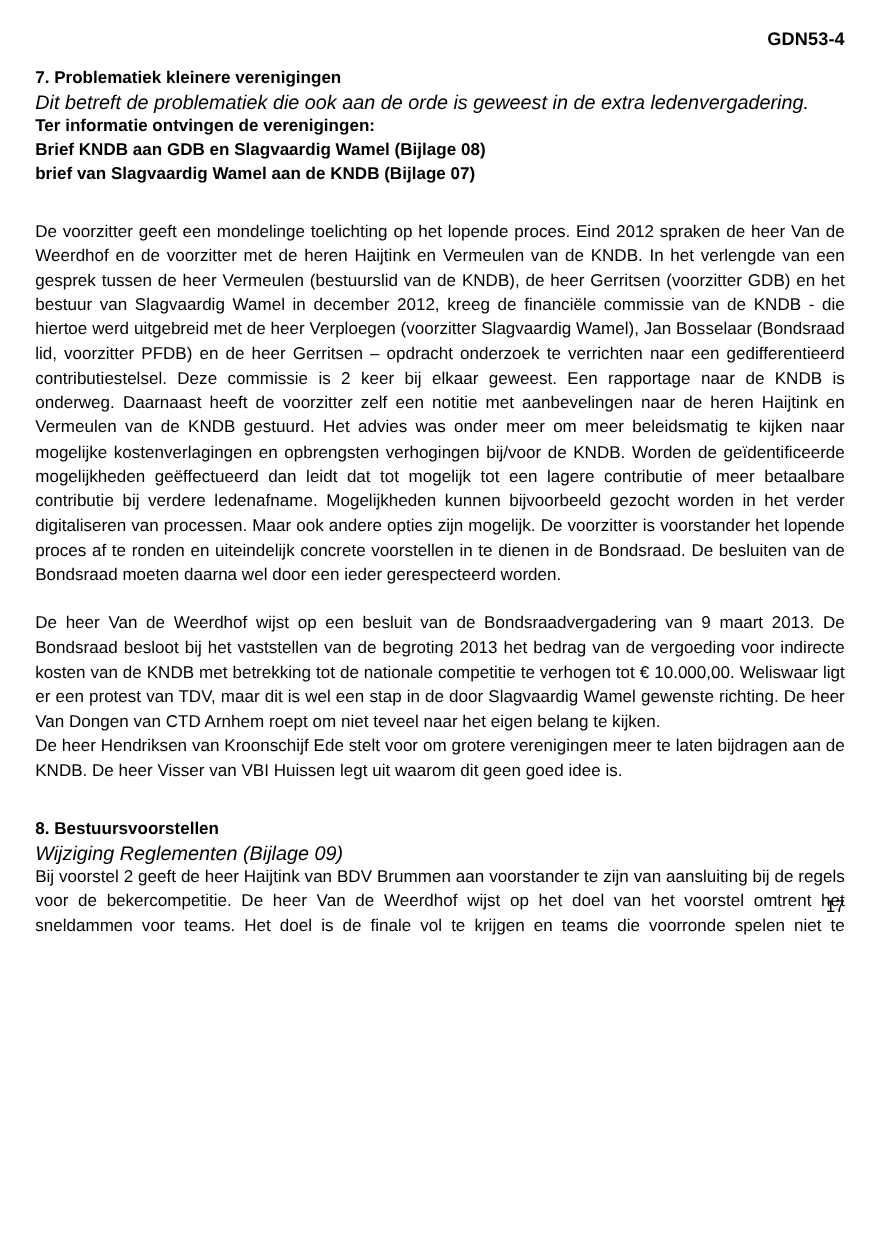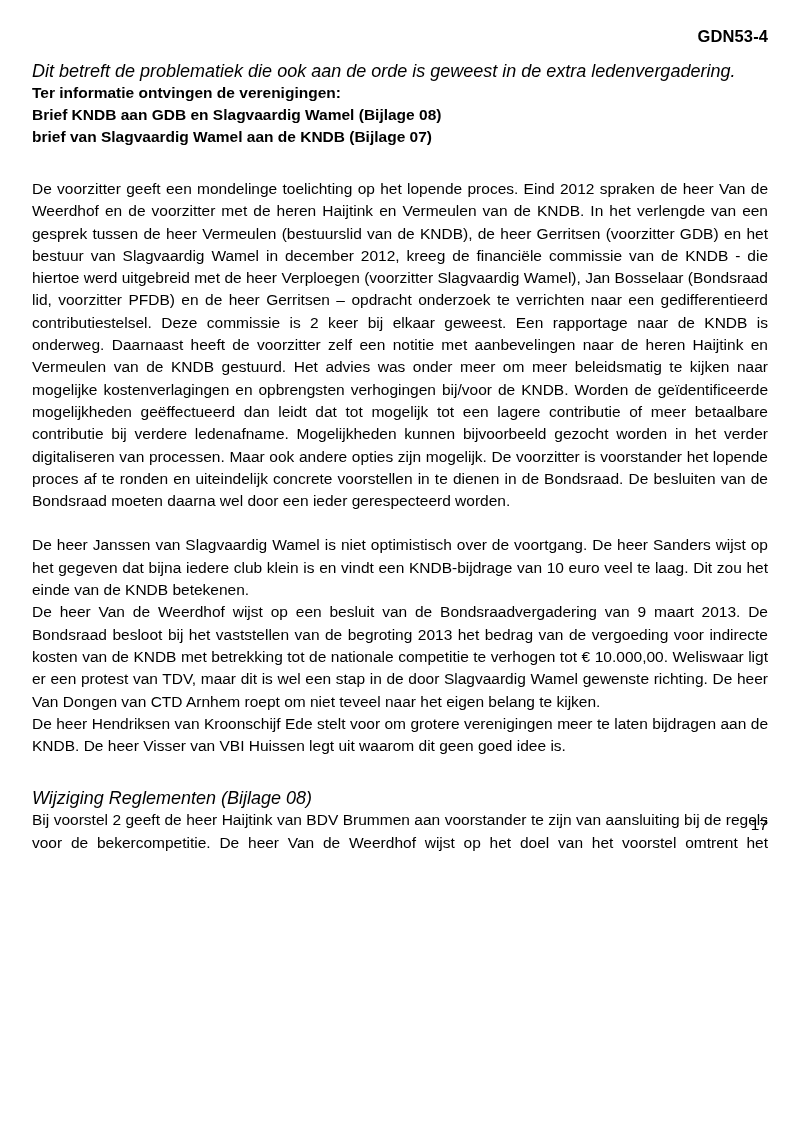--- a/index.html
+++ b/index.html
@@ -77,42 +77,43 @@
 </head>
 <body>
 
 <div class="page">
 
   <div class="doc-header">GDN53-4</div>
 
   <div class="content">
 
     <div>
+      <div class="section-title">7. Problematiek kleinere verenigingen</div>
       <div class="subtitle-italic">Dit betreft de problematiek die ook aan de orde is geweest in de extra ledenvergadering.</div>
       <div class="line">Ter informatie ontvingen de verenigingen:</div>
       <div class="line">Brief KNDB aan GDB en Slagvaardig Wamel (Bijlage 08)</div>
       <div class="line">brief van Slagvaardig Wamel aan de KNDB (Bijlage 07)</div>
 
       <div class="gap-lg"></div>
 
       <p class="para">De voorzitter geeft een mondelinge toelichting op het lopende proces. Eind 2012 spraken de heer Van de Weerdhof en de voorzitter met de heren Haijtink en Vermeulen van de KNDB. In het verlengde van een gesprek tussen de heer Vermeulen (bestuurslid van de KNDB), de heer Gerritsen (voorzitter GDB) en het bestuur van Slagvaardig Wamel in december 2012, kreeg de financiële commissie van de KNDB - die hiertoe werd uitgebreid met de heer Verploegen (voorzitter Slagvaardig Wamel), Jan Bosselaar (Bondsraad lid, voorzitter PFDB) en de heer Gerritsen – opdracht onderzoek te verrichten naar een gedifferentieerd contributiestelsel. Deze commissie is 2 keer bij elkaar geweest. Een rapportage naar de KNDB is onderweg. Daarnaast heeft de voorzitter zelf een notitie met aanbevelingen naar de heren Haijtink en Vermeulen van de KNDB gestuurd. Het advies was onder meer om meer beleidsmatig te kijken naar mogelijke kostenverlagingen en opbrengsten verhogingen bij/voor de KNDB. Worden de geïdentificeerde mogelijkheden geëffectueerd dan leidt dat tot mogelijk tot een lagere contributie of meer betaalbare contributie bij verdere ledenafname. Mogelijkheden kunnen bijvoorbeeld gezocht worden in het verder digitaliseren van processen. Maar ook andere opties zijn mogelijk. De voorzitter is voorstander het lopende proces af te ronden en uiteindelijk concrete voorstellen in te dienen in de Bondsraad. De besluiten van de Bondsraad moeten daarna wel door een ieder gerespecteerd worden.</p>
 
       <div class="gap-md"></div>
 
-      <p class="para">De heer Janssen van Slagvaardig Wamel is niet optimistisch over de voortgang. De heer Sanders wijst op het gegeven dat bijna iedere club klein is en vindt een KNDB-bijdrage van 10 euro veel te laag. Dit zou het einde van de KNDB betekenen.</p>
 
       <p class="para">De heer Van de Weerdhof wijst op een besluit van de Bondsraadvergadering van 9 maart 2013. De Bondsraad besloot bij het vaststellen van de begroting 2013 het bedrag van de vergoeding voor indirecte kosten van de KNDB met betrekking tot de nationale competitie te verhogen tot € 10.000,00. Weliswaar ligt er een protest van TDV, maar dit is wel een stap in de door Slagvaardig Wamel gewenste richting. De heer Van Dongen van CTD Arnhem roept om niet teveel naar het eigen belang te kijken.</p>
 
       <p class="para">De heer Hendriksen van Kroonschijf Ede stelt voor om grotere verenigingen meer te laten bijdragen aan de KNDB. De heer Visser van VBI Huissen legt uit waarom dit geen goed idee is.</p>
     </div>
 
     <div class="gap-lg"></div>
 
     <div>
-      <div class="subtitle-italic">Wijziging Reglementen (Bijlage 08)</div>
+      <div class="section-title">8. Bestuursvoorstellen</div>
+      <div class="subtitle-italic">Wijziging Reglementen (Bijlage 09)</div>
       <p class="para">Bij voorstel 2 geeft de heer Haijtink van BDV Brummen aan voorstander te zijn van aansluiting bij de regels voor de bekercompetitie. De heer Van de Weerdhof wijst op het doel van het voorstel omtrent het sneldammen voor teams. Het doel is de finale vol te krijgen en teams die voorronde spelen niet te benadelen t.o.v. teams die een keuzeplaats krijgen.</p>
       <div class="line">De voorstellen worden goedgekeurd.</div>
 
       <div class="gap-md"></div>
 
       <div class="subtitle-italic">Subsidieregeling GDB (Bijlage 09)</div>
     </div>
 
   </div>
 

